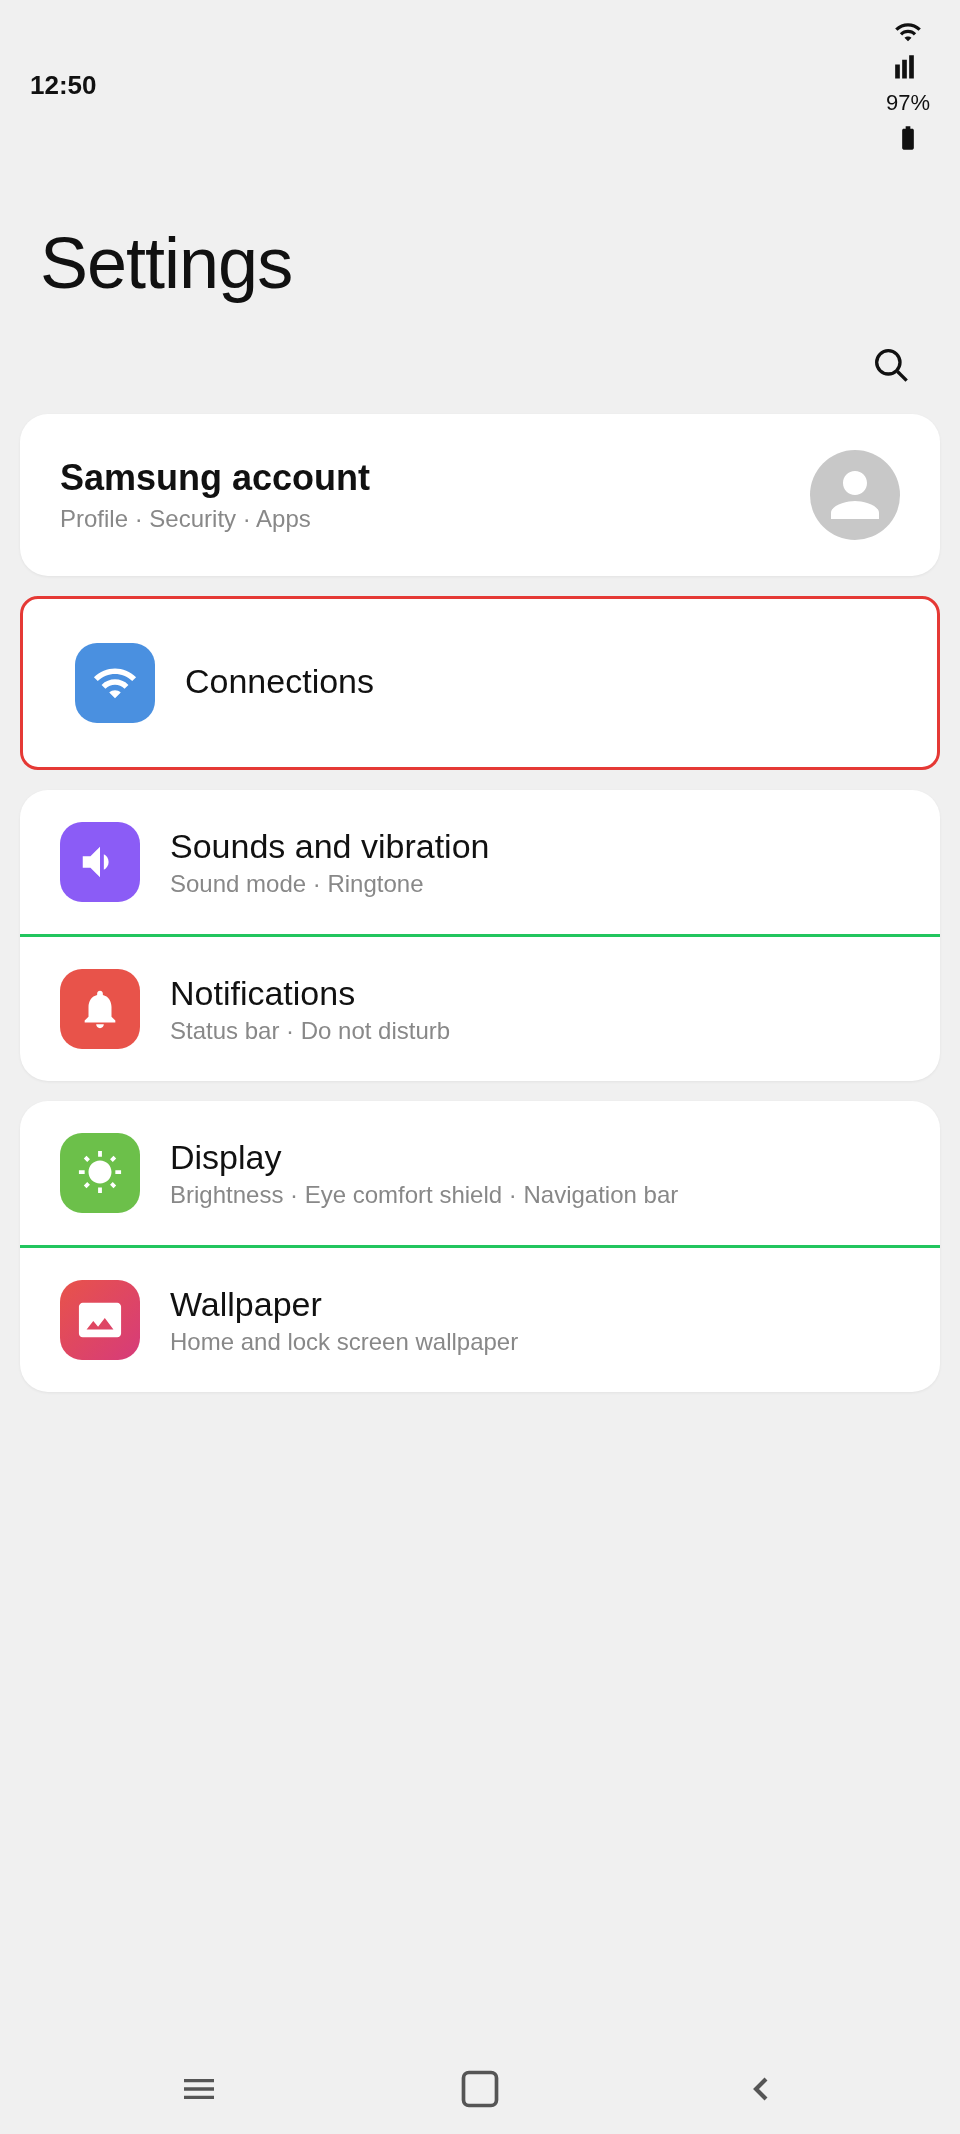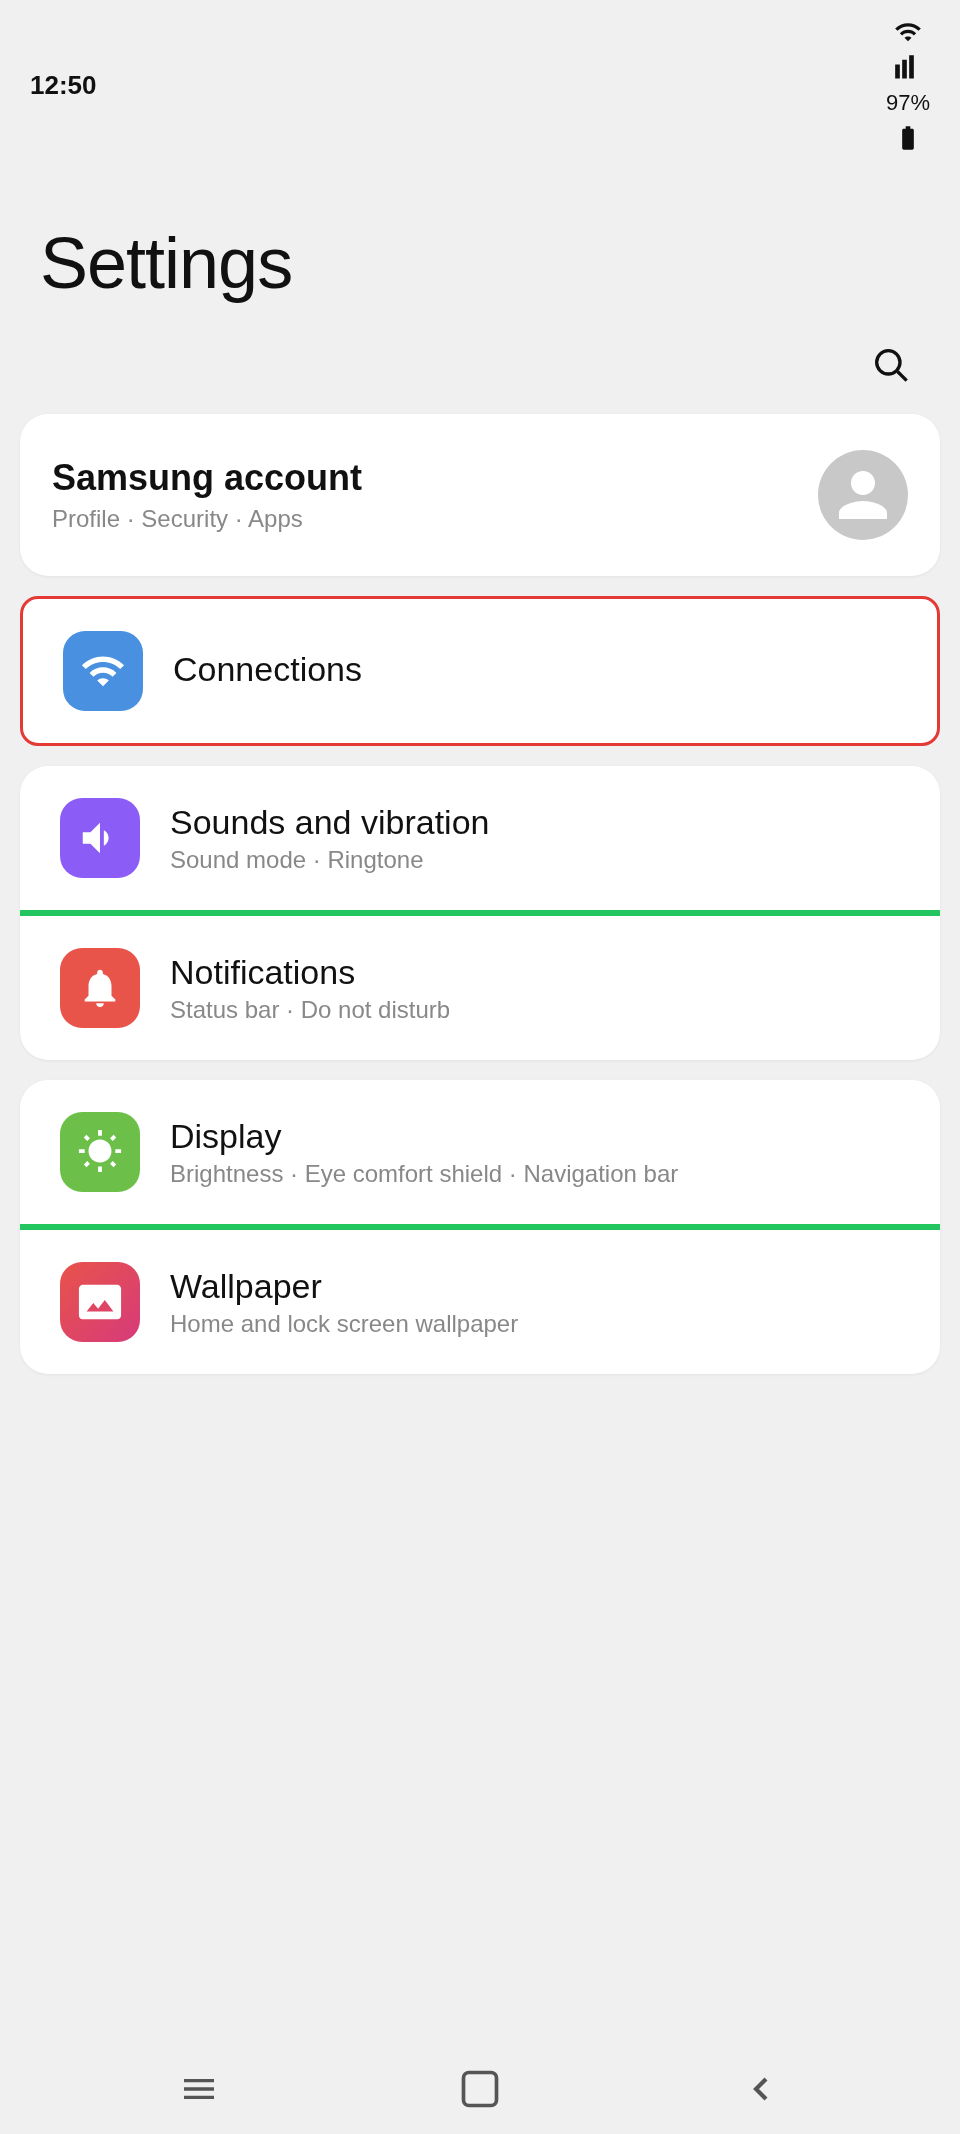--- a/index.html
+++ b/index.html
@@ -89,21 +89,21 @@
       margin: 0 20px 20px 20px;
       padding: 0;
       overflow: hidden;
       box-shadow: 0 1px 3px rgba(0,0,0,0.06);
     }
 
     
     .samsung-account-card {
       display: flex;
       align-items: center;
-      padding: 36px 32px;
+      padding: 36px 40px;
     }
 
     .samsung-account-info {
       flex: 1;
     }
 
     .samsung-account-title {
       font-size: 36px;
       font-weight: 600;
       color: #111;
@@ -124,35 +124,35 @@
       align-items: center;
       justify-content: center;
       flex-shrink: 0;
     }
 
     
     .connections-card {
       background-color: #ffffff;
       border-radius: 18px;
       margin: 0 20px 20px 20px;
-      padding: 0;
+      padding: 12px;
       overflow: hidden;
       border: 3px solid #e53935;
     }
 
     
     .settings-item {
       display: flex;
       align-items: center;
       padding: 32px 40px;
       cursor: pointer;
     }
 
     .settings-item:not(:last-child) {
-      border-bottom: 6px solid #22c55e;
+      border-bottom: 3px solid #22c55e;
     }
 
     .item-icon {
       width: 80px;
       height: 80px;
       border-radius: 22px;
       display: flex;
       align-items: center;
       justify-content: center;
       margin-right: 30px;

